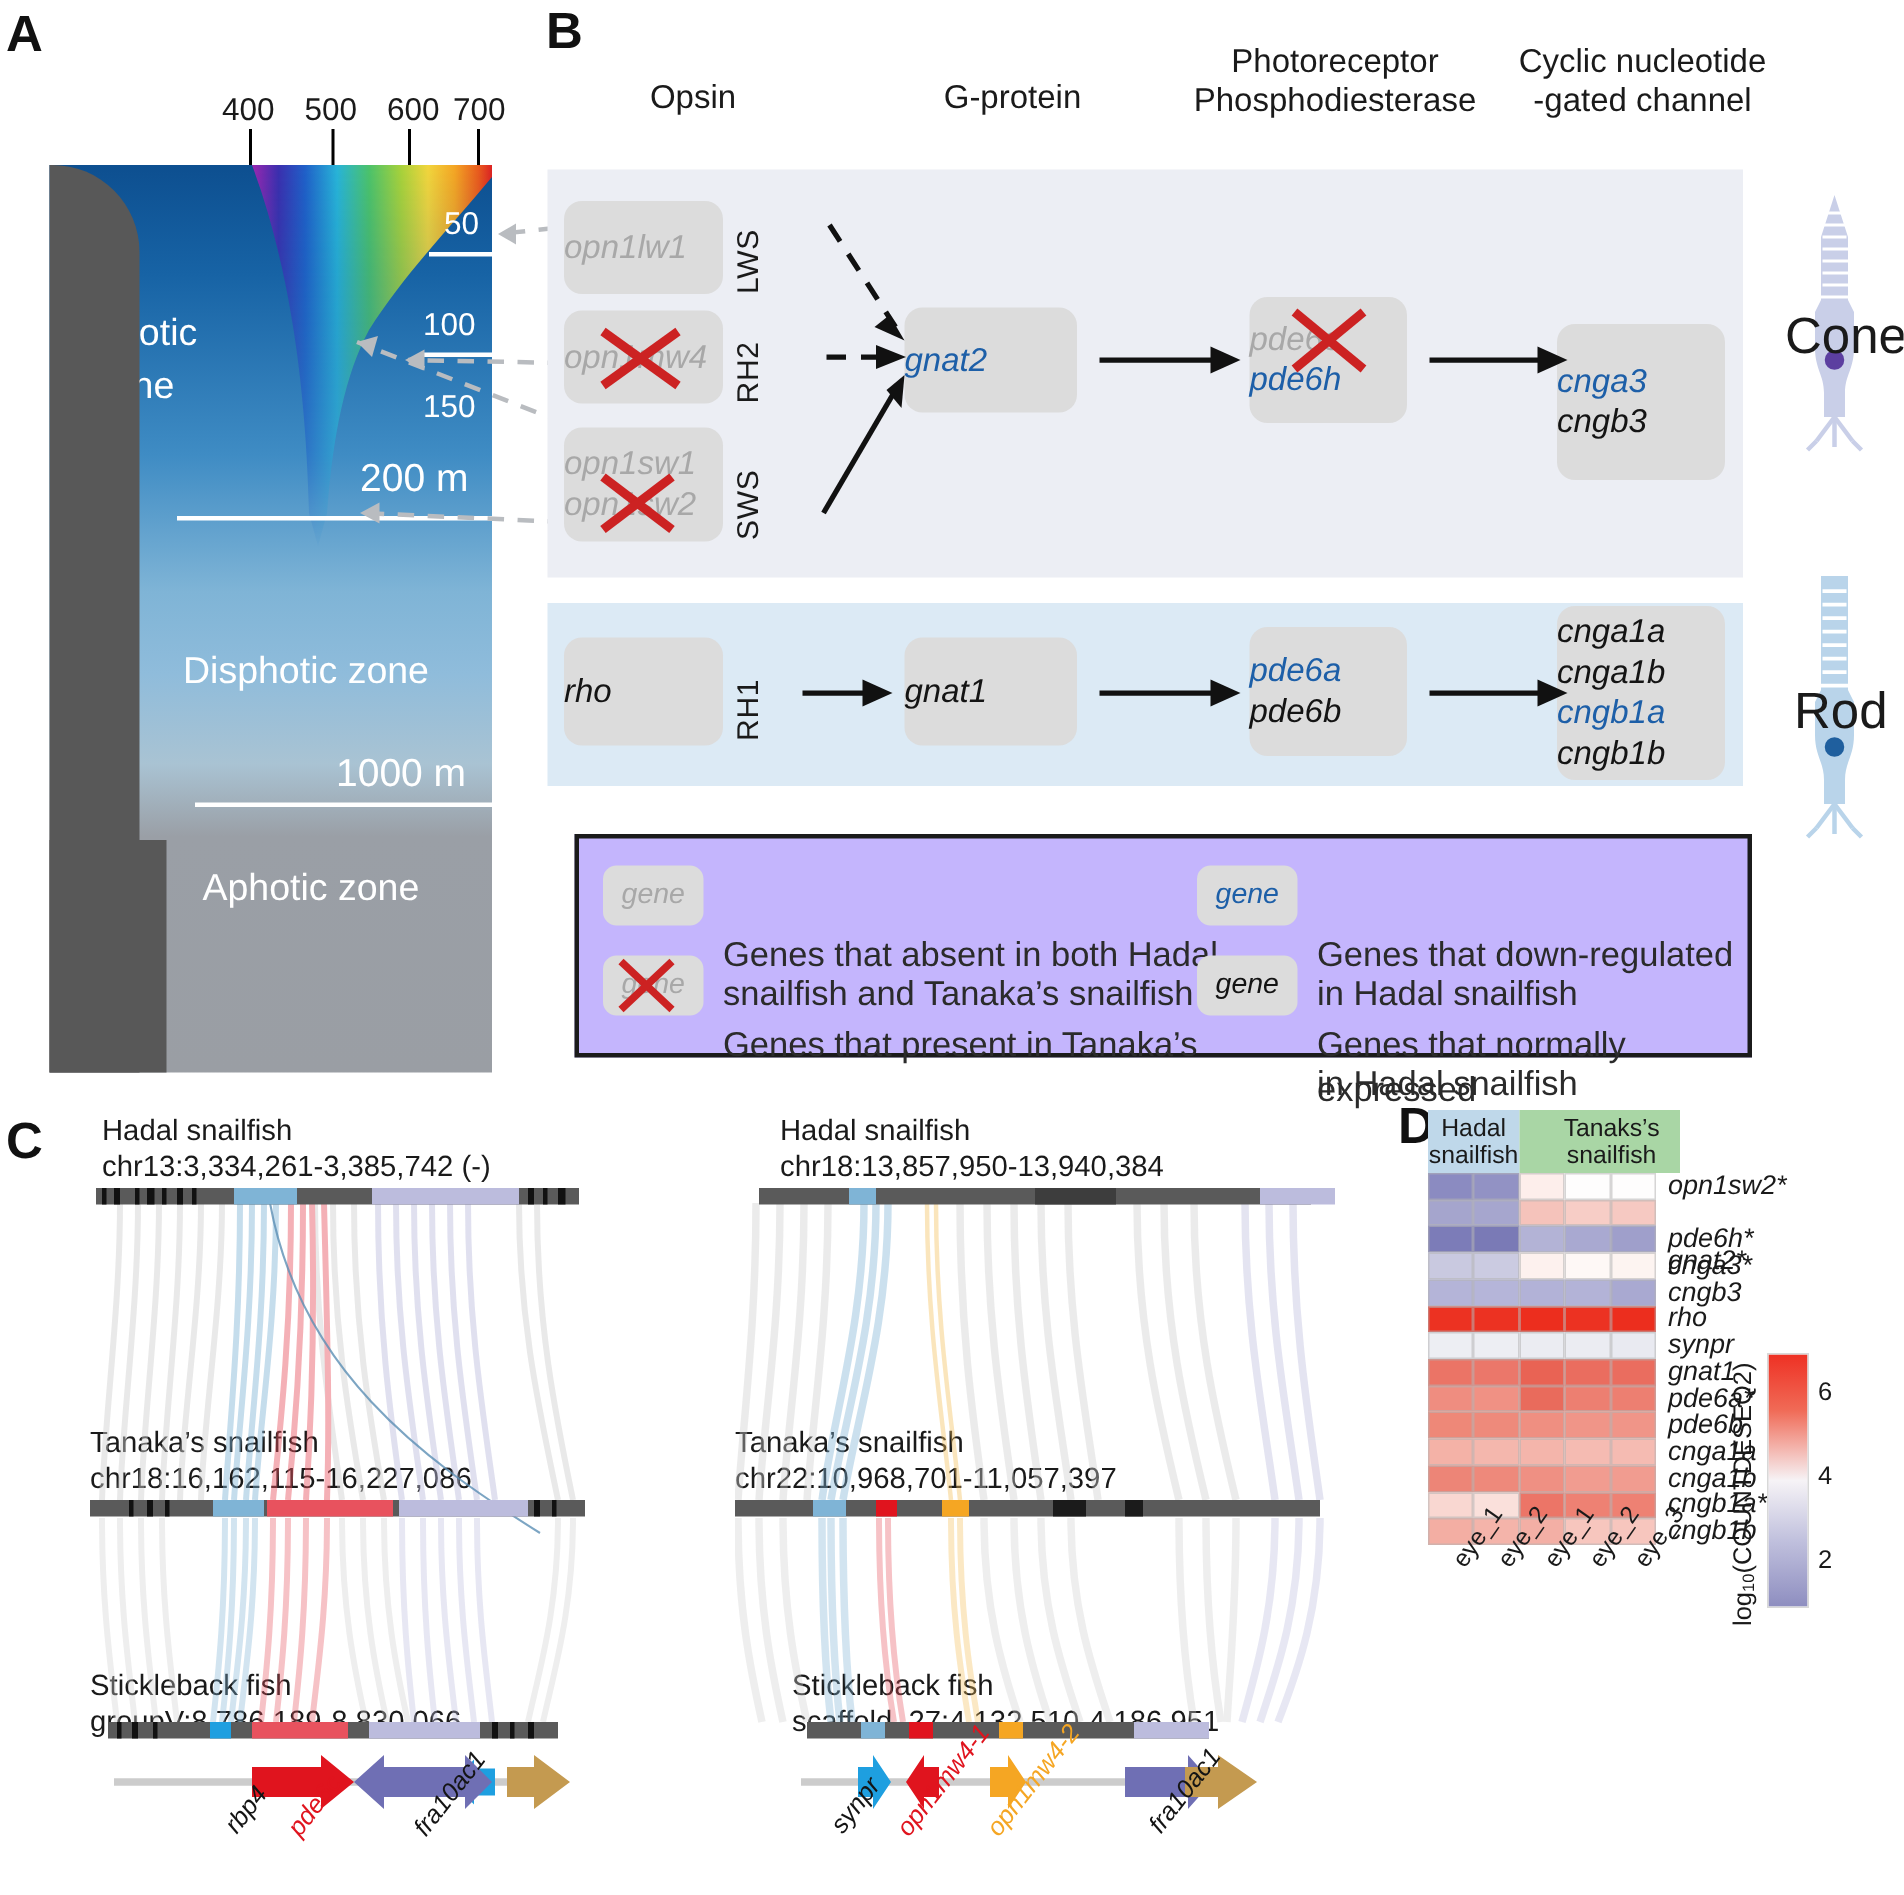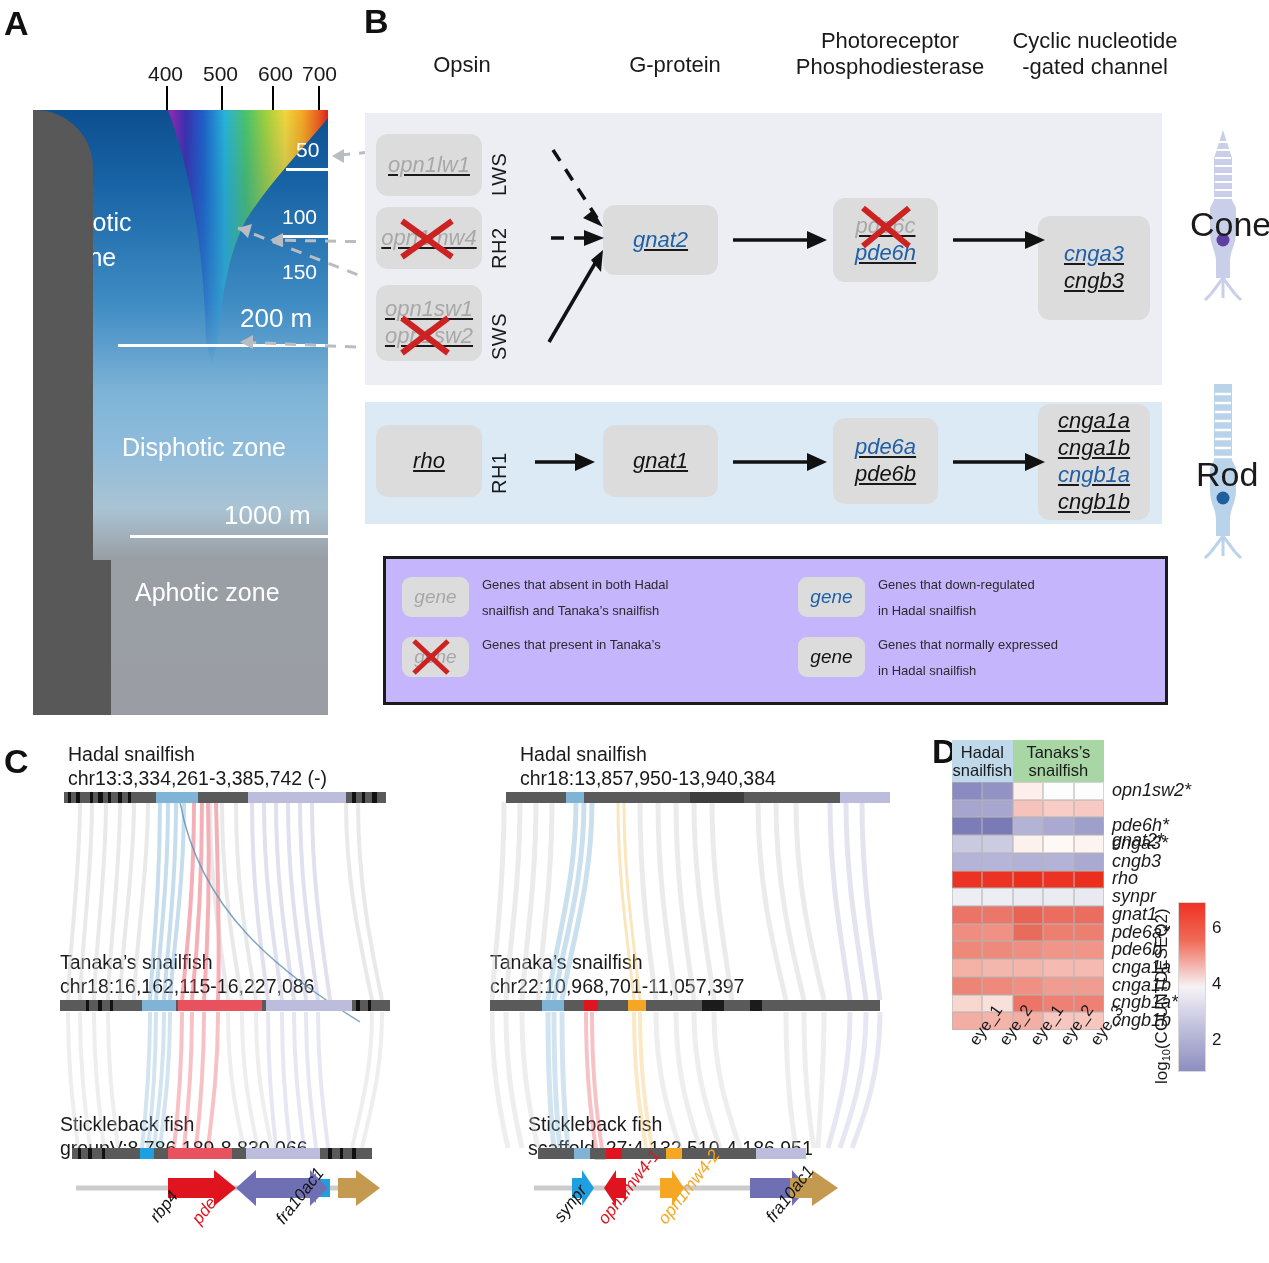--- a/index.html
+++ b/index.html
@@ -22,32 +22,32 @@
   .zlab{color:#fff;font-size:25px;white-space:nowrap;}
   .dlab{color:#fff;font-size:21px;white-space:nowrap;}
   #spectrum{left:150px;top:110px;width:178px;height:265px;overflow:hidden;}
   .dashArrow{stroke:#b9bcc0;stroke-width:3;stroke-dasharray:11 9;fill:none;}
   
   #panelB{left:360px;top:0;width:909px;height:720px;}
   .colHead{font-size:22px;text-align:center;line-height:1.15;}
   #coneBand{left:365px;top:113px;width:797px;height:272px;background:#eceef4;}
   #rodBand{left:365px;top:402px;width:797px;height:122px;background:#dceaf5;}
   .gbox{background:#dcdcdc;border-radius:12px;display:flex;flex-direction:column;
-        align-items:center;justify-content:center;text-decoration:underline;}
+        align-items:flex-start;justify-content:center;}
   .gname{font-style:italic;font-size:22px;line-height:1.22;white-space:nowrap;}
   .g-absent{color:#a8a8a8;}
   .g-down{color:#1d5fa8;}
   .g-norm{color:#141414;}
   .optype{font-size:20px;writing-mode:vertical-rl;transform:rotate(180deg);
           letter-spacing:0.5px;}
   .xmark{position:absolute;left:0;top:0;width:100%;height:100%;pointer-events:none;}
   
   #legendBox{left:383px;top:556px;width:779px;height:143px;
              border:3px solid #1b1b1b;background:#c4b5fd;}
-  .lgTxt{font-size:13px;line-height:1.3;color:#2b2b2b;}
+  .lgTxt{font-size:23px;line-height:1.3;color:#2b2b2b;margin-top:45px;}
   .lgChip{background:#dcdcdc;border-radius:9px;width:67px;height:40px;
           display:flex;align-items:center;justify-content:center;position:relative;}
   .lgChip .gname{font-size:19px;}
   
   #panelC{left:0;top:722px;width:930px;height:541px;}
   .spLab{font-size:19.5px;line-height:1.25;white-space:nowrap;}
   .geneLabel{font-size:17px;font-style:italic;white-space:nowrap;
              transform:rotate(-52deg);transform-origin:left top;}
   
   #panelD{left:930px;top:722px;width:339px;height:541px;}
@@ -566,21 +566,21 @@
 </div>
 
 <div class="abs" id="panelD">
   <div class="abs pl" style="left:2px;top:10px">D</div>
 
   <div class="abs" id="dHeaders" style="left:22px;top:18px;width:168px;height:42px;display:flex">
       <div class="hdrCell" style="width: 60.8px; height: 42px; background: rgb(191, 216, 234); display: flex; flex-direction: column; align-items: center; justify-content: center;">
         <span>Hadal</span>
         <span>snailfish</span>
       </div>
-      <div class="hdrCell" style="width: 91.2px; height: 42px; background: rgb(169, 214, 165); display: flex; flex-direction: column; align-items: center; justify-content: center;">
+      <div class="hdrCell" style="width: 91.2px; height: 42px; background: rgb(169, 214, 165); display: flex; flex-direction: column; align-items: center; justify-content: center; padding-left: 16px;">
         <span>Tanaks’s</span>
         <span>snailfish</span>
       </div>
     </div>
   <div class="abs" id="dGrid" style="left:22px;top:60px;width:152px;height:248px">
       <div title="opn1sw2* / eye_1 = 2.05" style="position: absolute; left: 0px; top: 0px; width: 30.4px; height: 17.7143px; background: rgb(139, 139, 193); box-sizing: border-box; border: 0.6px solid rgba(180, 180, 180, 0.55);"></div>
       <div title="opn1sw2* / eye_2 = 2.1" style="position: absolute; left: 30.4px; top: 0px; width: 30.4px; height: 17.7143px; background: rgb(146, 146, 196); box-sizing: border-box; border: 0.6px solid rgba(180, 180, 180, 0.55);"></div>
       <div title="opn1sw2* / eye_1 = 3.95" style="position: absolute; left: 60.8px; top: 0px; width: 30.4px; height: 17.7143px; background: rgb(253, 238, 235); box-sizing: border-box; border: 0.6px solid rgba(180, 180, 180, 0.55);"></div>
       <div title="opn1sw2* / eye_2 = 4.02" style="position: absolute; left: 91.2px; top: 0px; width: 30.4px; height: 17.7143px; background: rgb(254, 253, 253); box-sizing: border-box; border: 0.6px solid rgba(180, 180, 180, 0.55);"></div>
       <div title="opn1sw2* / eye_3 = 4.03" style="position: absolute; left: 121.6px; top: 0px; width: 30.4px; height: 17.7143px; background: rgb(254, 253, 253); box-sizing: border-box; border: 0.6px solid rgba(180, 180, 180, 0.55);"></div>

